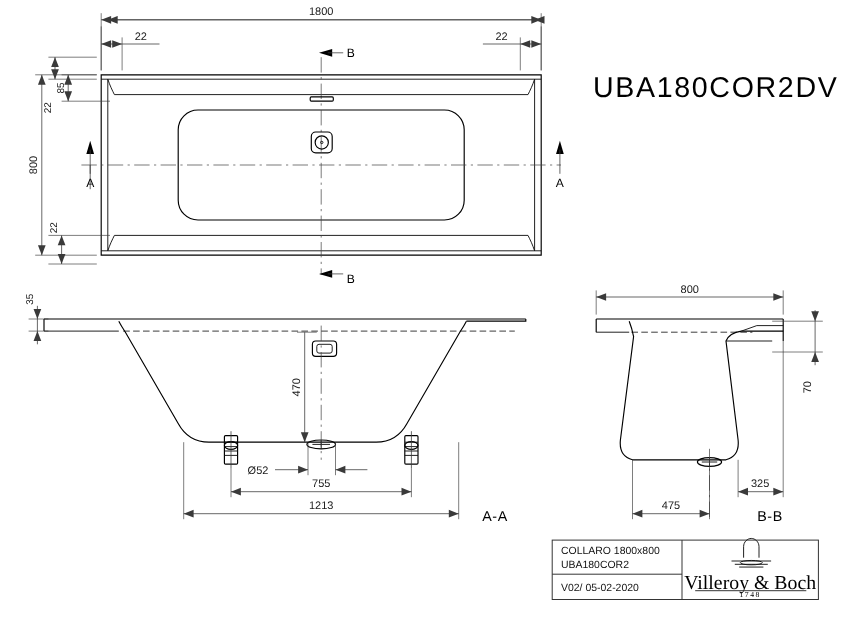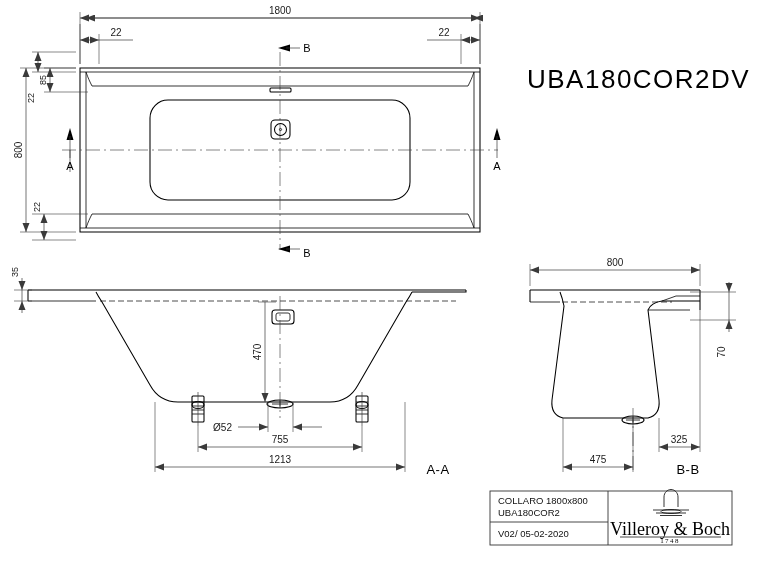--- a/index.html
+++ b/index.html
@@ -1,19 +1,19 @@
 <!DOCTYPE html>
 <html><head>
 <meta charset="utf-8">
 <title>Technical Drawing</title>
 <style>
   html,body{margin:0;padding:0;background:#ffffff;}
   body{width:765px;height:563px;position:relative;overflow:hidden;
        font-family:"Liberation Sans","DejaVu Sans",sans-serif;color:#000;}
-  #sheet{position:absolute;left:0;top:0;width:714px;height:563px;}
+  #sheet{position:absolute;left:12px;top:0;width:714px;height:563px;}
   svg{display:block;}
   .dimtxt{font-family:"Liberation Sans","DejaVu Sans",sans-serif;font-size:10px;fill:#1a1a1a;}
   .dimtxt-s{font-family:"Liberation Sans","DejaVu Sans",sans-serif;font-size:9px;fill:#1a1a1a;}
   .marktxt{font-family:"Liberation Sans","DejaVu Sans",sans-serif;font-size:11px;fill:#000;}
   .sectxt{font-family:"Liberation Sans","DejaVu Sans",sans-serif;font-size:13px;fill:#000;letter-spacing:.5px;}
   .codetxt{font-family:"Liberation Sans","DejaVu Sans",sans-serif;font-size:26px;fill:#000;letter-spacing:1.5px;}
   .tbtxt{font-family:"Liberation Sans","DejaVu Sans",sans-serif;font-size:9.5px;fill:#111;}
   .brandtxt{font-family:"Liberation Serif","DejaVu Serif",serif;font-size:18px;fill:#000;}
   .yeartxt{font-family:"Liberation Serif","DejaVu Serif",serif;font-size:7px;fill:#000;letter-spacing:1.4px;}
   .obj{fill:none;stroke:#000;stroke-width:1.05;}

